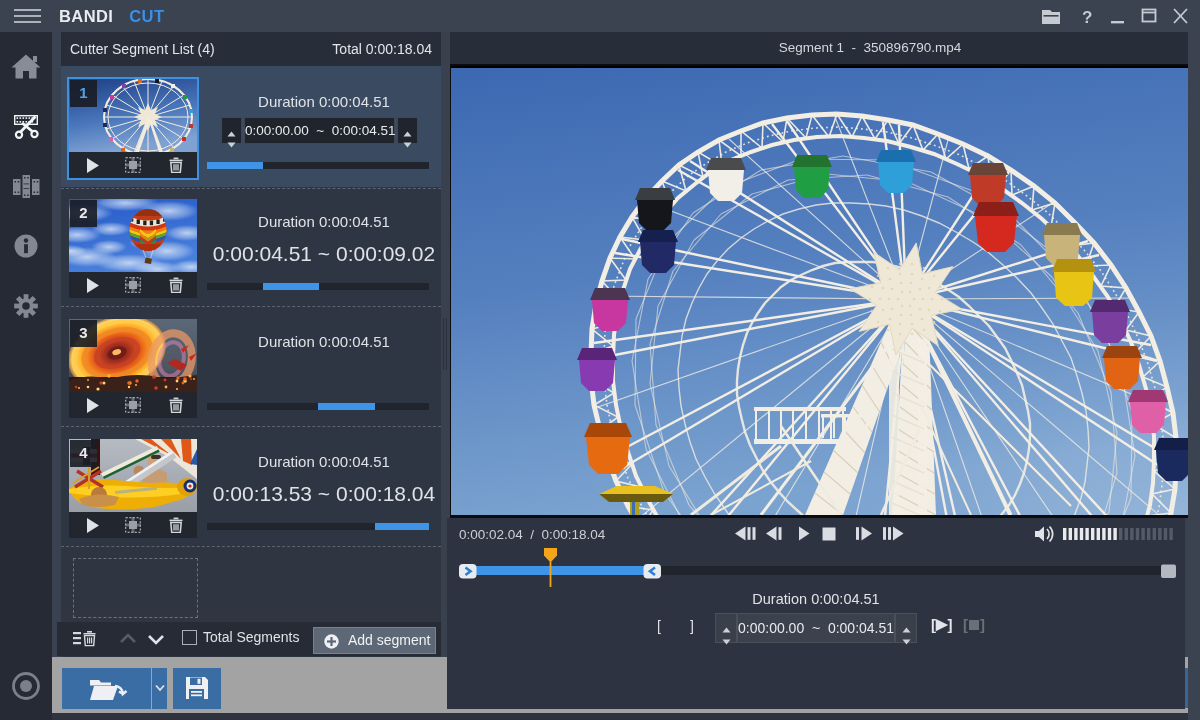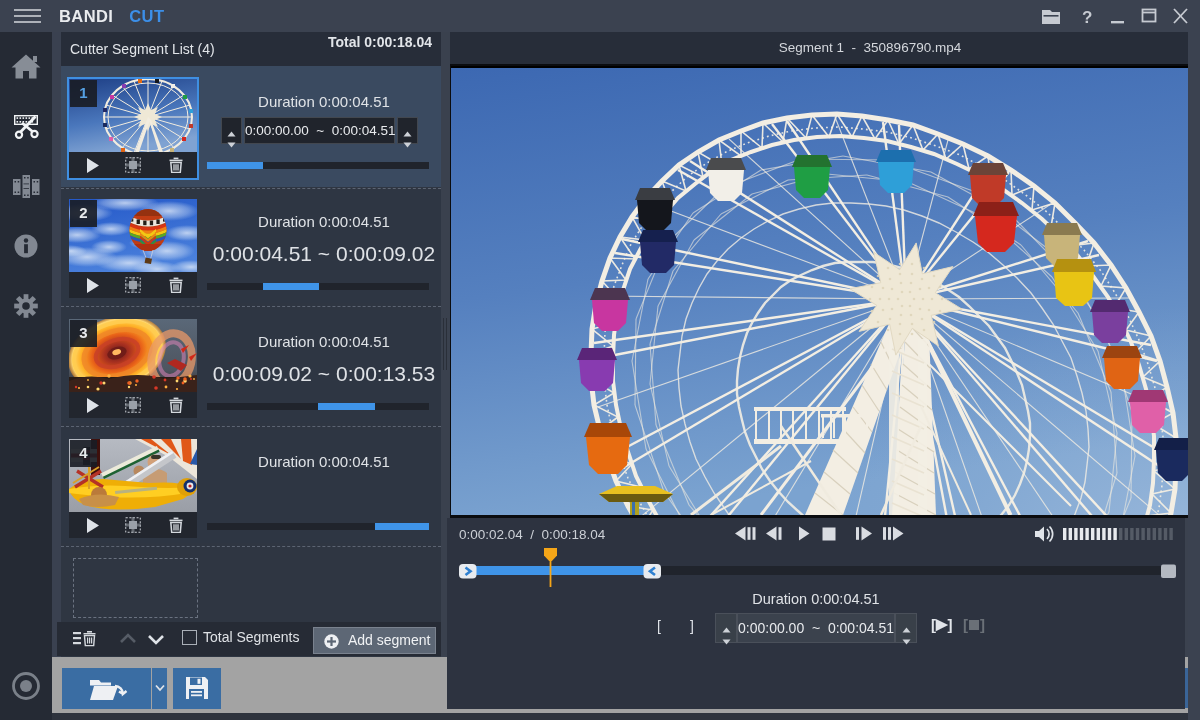--- a/index.html
+++ b/index.html
@@ -16,21 +16,21 @@
   #logo span { color:#3c8fe8;padding-left:16px; }
 
   
   #sidebar { left:0; top:32px; width:52px; height:688px; background:#252a34; }
 
   
   #lpanel { left:52px; top:32px; width:390px; height:632px; background:#2f3642; }
   #lstrip { left:52px; top:32px; width:9px; height:625px; background:#3a4150; }
   #lheader { left:61px; top:32px; width:380px; height:34px; background:#272d39; color:#e2e5e9; font-size:14px; }
   #lheader .t1 { position:absolute; left:9px; top:9px; }
-  #lheader .t2 { position:absolute; right:9px; top:2px;font-weight:bold; }
+  #lheader .t2 { position:absolute; right:9px; top:9px; }
   .card { left:61px; width:380px; height:113px; background:#2e3643; }
   .card.sel { background:#3a4a60; height:121px; }
   .thumb { position:absolute; left:8px; top:9px; width:128px; height:99px; background:#20242c; }
   .card.sel .thumb { outline:2px solid #3f8fe2; top:13px; }
   .card.sel .pbar { top:96px; }
   .card.sel .tnum { color:#55a0e4; }
   .timg { position:absolute; left:0; top:0; width:128px; height:73px; overflow:hidden; }
   .tnum { position:absolute; left:1px; top:1px; width:27px; height:27px; background:#191d24e8; color:#e8eaec; font-size:15px; font-weight:bold; text-align:center; line-height:26px; }
   .tbar { position:absolute; left:0; top:73px; width:128px; height:26px; background:#22262e; }
   .dur { position:absolute; left:146px; top:0; width:234px; text-align:center; color:#dfe2e6; font-size:15px; white-space:nowrap; }
@@ -445,21 +445,20 @@
               <rect x="0.5" y="2.6" width="13" height="1.6" fill="#d5d9de"></rect>
               <rect x="4.6" y="0.6" width="4.8" height="1.6" fill="#d5d9de"></rect>
               <path d="M1.8,5.4 h10.4 l-0.9,10 h-8.6 Z" fill="none" stroke="#d5d9de" stroke-width="1.5"></path>
               <line x1="5" y1="7.2" x2="5" y2="13.4" stroke="#d5d9de" stroke-width="1.3"></line>
               <line x1="7" y1="7.2" x2="7" y2="13.4" stroke="#d5d9de" stroke-width="1.3"></line>
               <line x1="9" y1="7.2" x2="9" y2="13.4" stroke="#d5d9de" stroke-width="1.3"></line>
             </svg></span>
         </div>
       </div>
       <div class="dur" style="top:23px">Duration 0:00:04.51</div>
-      <div class="rng" style="top:52px">0:00:09.02 ~ 0:00:13.53</div>
       <div class="pbar">
         <div style="left:111px;width:57px"></div>
       </div>
     </div>
     <div class="dsep abs" style="top:426px"></div>
     <div class="card abs" style="top:430px">
       <div class="thumb">
         <div class="timg"><svg width="128" height="73" viewBox="0 0 128 73">
             <defs>
               <linearGradient id="tp" x1="0" y1="0" x2="0" y2="1">
@@ -524,20 +523,21 @@
               <rect x="0.5" y="2.6" width="13" height="1.6" fill="#d5d9de"></rect>
               <rect x="4.6" y="0.6" width="4.8" height="1.6" fill="#d5d9de"></rect>
               <path d="M1.8,5.4 h10.4 l-0.9,10 h-8.6 Z" fill="none" stroke="#d5d9de" stroke-width="1.5"></path>
               <line x1="5" y1="7.2" x2="5" y2="13.4" stroke="#d5d9de" stroke-width="1.3"></line>
               <line x1="7" y1="7.2" x2="7" y2="13.4" stroke="#d5d9de" stroke-width="1.3"></line>
               <line x1="9" y1="7.2" x2="9" y2="13.4" stroke="#d5d9de" stroke-width="1.3"></line>
             </svg></span>
         </div>
       </div>
       <div class="dur" style="top:23px">Duration 0:00:04.51</div>
+      <div class="rng" style="top:52px">0:00:13.53 ~ 0:00:18.04</div>
       <div class="pbar">
         <div style="left:168px;width:54px"></div>
       </div>
     </div>
     <div class="dsep abs" style="top:546px"></div>
 
   <div id="placeholder" class="abs"></div>
   <div id="ltoolbar" class="abs">
       <svg class="abs" style="left:16px;top:8px" width="110" height="18" viewBox="0 0 110 18">
         <g fill="#d5d9de">

